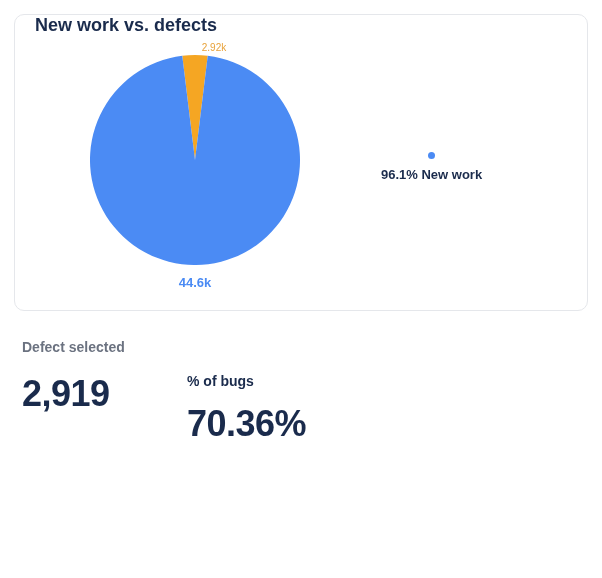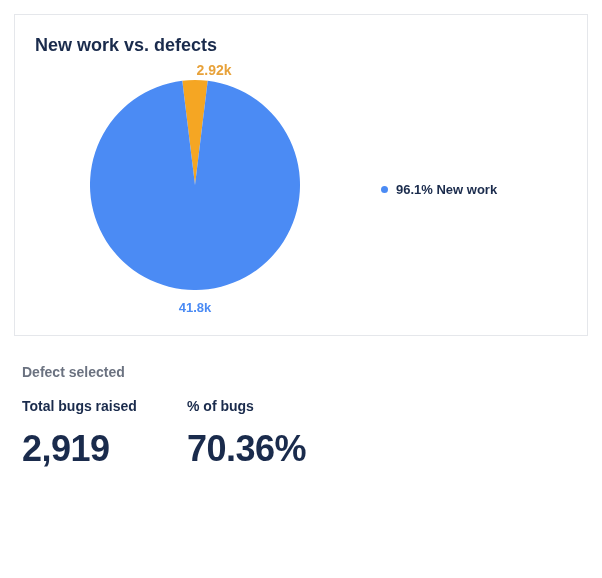--- a/index.html
+++ b/index.html
@@ -6,22 +6,22 @@
   body {
     font-family: -apple-system, BlinkMacSystemFont, "Segoe UI", Helvetica, Arial, sans-serif;
     background: #fff;
     width: 602px;
     height: 578px;
     color: #1a2b4c;
     padding: 14px;
   }
   .card {
     border: 1px solid #e5e7eb;
-    border-radius: 0;
-    padding: 20px 20px 14px 20px;
+    border-radius: 10px;
+    padding: 0 20px 14px 20px;
   }
   .card-title {
     font-size: 18px;
     font-weight: 700;
     color: #1a2b4c;
     margin-bottom: 2px;
   }
   .card-subtitle {
     font-size: 14px;
     color: #4b5563;
@@ -31,22 +31,22 @@
     align-items: center;
     margin-top: 6px;
   }
   .chart-wrap {
     width: 320px;
     text-align: center;
     position: relative;
     padding-bottom: 6px;
   }
   .top-label {
-    font-size: 14px;
-    font-weight: 700;
+    font-size: 10px;
+    font-weight: 400;
     color: #e8a23a;
     margin-bottom: 2px;
     margin-left: 38px;
   }
   .bottom-label {
     font-size: 13px;
     font-weight: 700;
     color: #4b8bf4;
     margin-top: 6px;
   }
@@ -54,20 +54,21 @@
     font-size: 13px;
     color: #1a2b4c;
     font-weight: 600;
     padding-left: 26px;
   }
   .legend-item {
     display: flex;
     align-items: center;
     gap: 8px;
     margin-bottom: 4px;
+    flex-direction: column;
   }
   .dot {
     width: 7px; height: 7px; border-radius: 50%;
     flex-shrink: 0;
   }
   .dot-blue { background: #4b8bf4; }
   .dot-orange { background: #f5a623; }
 
   .breakdown {
     padding: 28px 8px 0 8px;
@@ -119,37 +120,36 @@
     <div class="chart-wrap">
       <div class="top-label">2.92k</div>
       <svg width="210" height="210" viewBox="0 0 210 210">
         <g transform="translate(105,105)">
 
           <path d="M 0 0 L -12.73 -104.22 A 105 105 0 0 1 12.73 -104.22 Z" fill="#f5a623"></path>
 
           <path d="M 0 0 L 12.73 -104.22 A 105 105 0 1 1 -12.73 -104.22 Z" fill="#4b8bf4"></path>
         </g>
       </svg>
-      <div class="bottom-label">41.8k</div>
+      <div class="bottom-label">44.6k</div>
     </div>
 
     <div class="legend">
       <div class="legend-item">
         <span class="dot dot-blue"></span>
         <span>96.1% New work</span>
       </div>
     </div>
   </div>
 </div>
 
 <div class="breakdown">
   <div class="breakdown-title">Defect selected</div>
   <div class="metrics">
     <div class="metric">
-      <div class="metric-label">Total bugs raised</div>
       <div class="metric-value">
         <span>2,919</span>
       </div>
     </div>
     <div class="metric">
       <div class="metric-label">% of bugs</div>
       <div class="metric-value">
         <span>70.36%</span>
       </div>
     </div>

